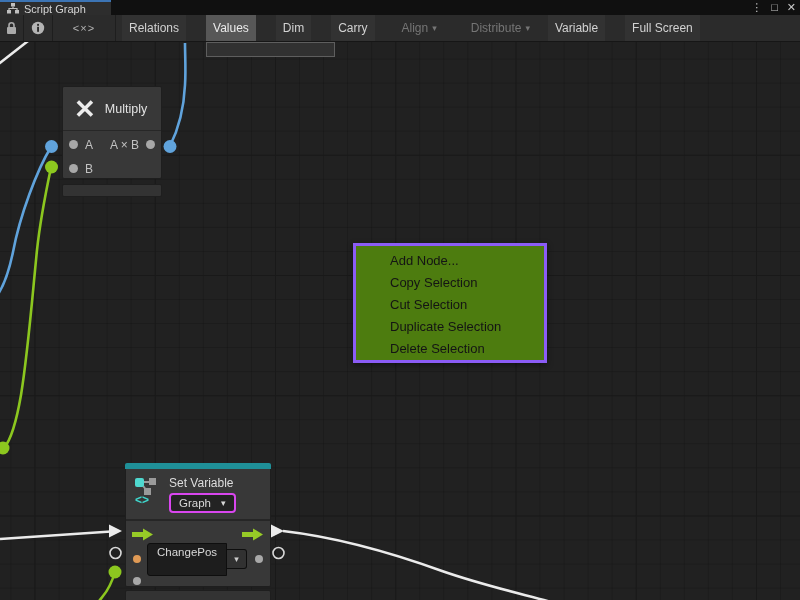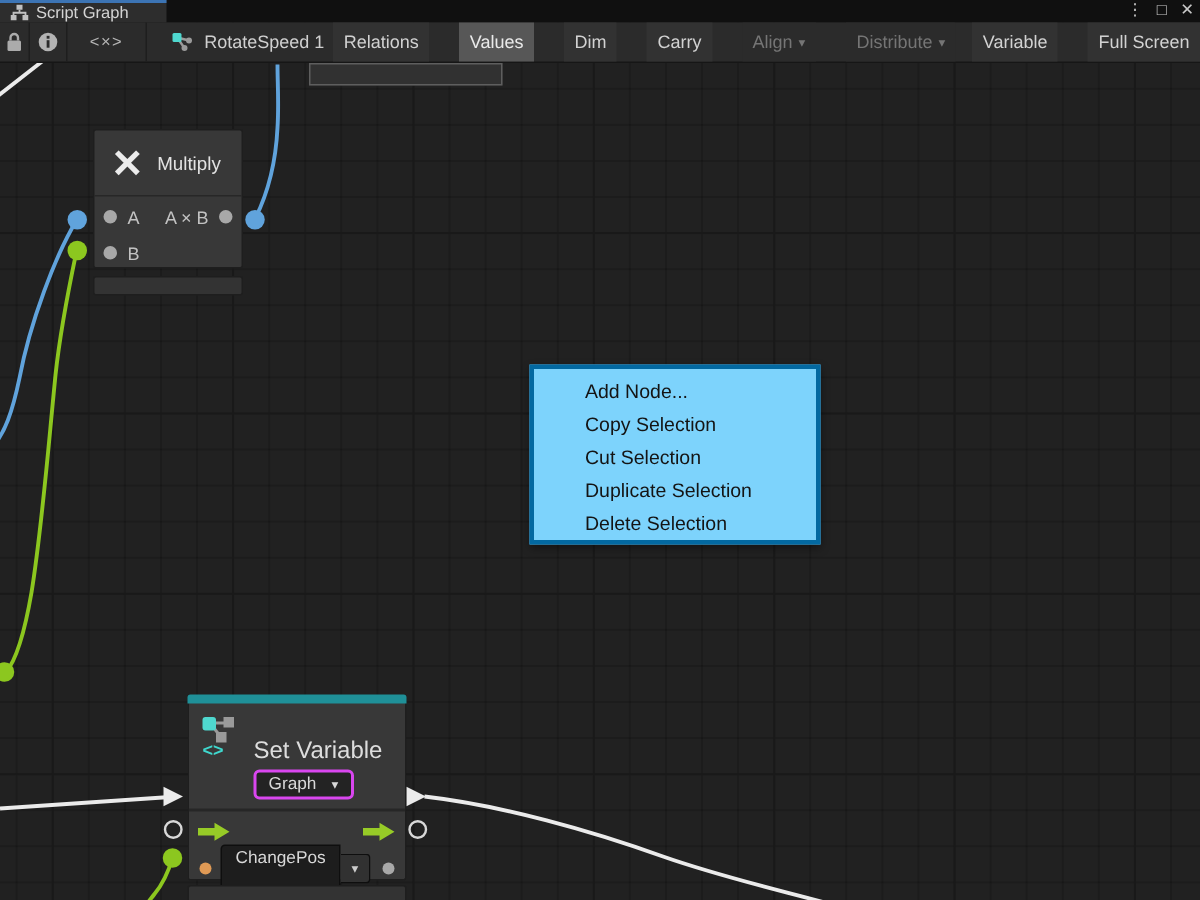--- a/index.html
+++ b/index.html
@@ -70,40 +70,40 @@
   .plab { font-size:12px; color:#c2c2c2; margin-left:7px; }
   .pright { margin-left:auto; display:flex; align-items:center; gap:7px; }
   #mfooter { left:62px; top:184px; width:100px; height:13px; }
 
   
   #setvar { left:125px; top:464px; width:146px; height:123px; border-top:none; }
   #setvar .teal { height:6px; background:#1f9098; margin:-1px -1px 0 -1px;
     border-radius:2px 2px 0 0; }
   #setvar .hdr { display:flex; gap:8px; padding:5px 8px 6px 8px;
     border-bottom:2px solid #262626; }
-  #setvar .ttl { font-size:16px; color:#dddddd; margin:18px 0 3px 0; }
+  #setvar .ttl { font-size:12px; color:#dddddd; margin:2px 0 3px 0; }
   .dd { display:inline-flex; align-items:center; gap:6px; background:#232323;
     border:2px solid #d946ef; border-radius:4px; padding:2px 8px; font-size:11.5px;
     color:#d8d8d8; }
   .svrow { display:flex; align-items:center; padding:0 7px; }
   .flowrow { height:26px; justify-content:space-between; padding:0 6px; }
   .varrow { height:24px; }
   .dd2 { display:inline-flex; align-items:center; margin-left:6px; height:20px; }
   .dd2 .field { background:#1d1d1d; border:1px solid #0e0e0e; border-radius:3px 0 0 3px;
     padding:2px 9px 17px 9px; font-size:11.5px; color:#d8d8d8; }
   .dd2 .arrowbtn { background:#313131; border:1px solid #0e0e0e; border-left:none;
     border-radius:0 3px 3px 0; width:20px; align-self:stretch; display:flex;
     align-items:center; justify-content:center; color:#cccccc; font-size:9px; }
   .orange { background:#e09a55 !important; }
   .small { width:8px; height:8px; }
   #svfooter { left:125px; top:590px; width:146px; height:14px; }
 
   
   #ctxmenu { position:absolute; left:353px; top:243px; width:194px; height:120px;
-    background:#7dd3fc; border:3px solid #0369a1; z-index:10; padding:4px 0;
+    background:#4d7c0f; border:3px solid #8b5cf6; z-index:10; padding:4px 0;
     box-shadow:0 2px 6px rgba(0,0,0,0.45); }
   .mitem { height:22px; line-height:22px; padding-left:34px; font-size:13px;
     color:#141414; }
 </style>
 </head>
 <body>
 
 <div id="stage">
 
   <div id="canvas"></div>
@@ -237,30 +237,20 @@
     <div class="tbtn info">
       <svg width="14" height="14">
         <circle cx="7" cy="7" r="6.2" fill="#b3b3b3"></circle>
         <rect x="6.1" y="5.8" width="1.9" height="5" fill="#2b2b2b"></rect>
         <rect x="6.1" y="2.9" width="1.9" height="1.9" fill="#2b2b2b"></rect>
       </svg>
     </div>
     <div class="tbtn code">
       <span>&lt;×&gt;</span>
     </div>
-    <div id="crumb">
-      <svg width="16" height="14">
-        <line x1="4" y1="4" x2="12" y2="6" stroke="#9a9a9a" stroke-width="1.6"></line>
-        <line x1="4" y1="4" x2="9" y2="11" stroke="#9a9a9a" stroke-width="1.6"></line>
-        <circle cx="12" cy="6" r="2" fill="#9a9a9a"></circle>
-        <circle cx="9" cy="11" r="2" fill="#9a9a9a"></circle>
-        <rect x="1" y="1" width="6" height="6" rx="1" fill="#4fd8cf"></rect>
-      </svg>
-      <span>RotateSpeed 1</span>
-    </div>
     <div class="navbtn first">Relations</div>
     <div class="navbtn active">Values</div>
     <div class="navbtn">Dim</div>
     <div class="navbtn">Carry</div>
     <div class="navbtn disabled">
       <span>Align</span>
         <span class="chev">▾</span>
     </div>
     <div class="navbtn disabled">
       <span>Distribute</span>

